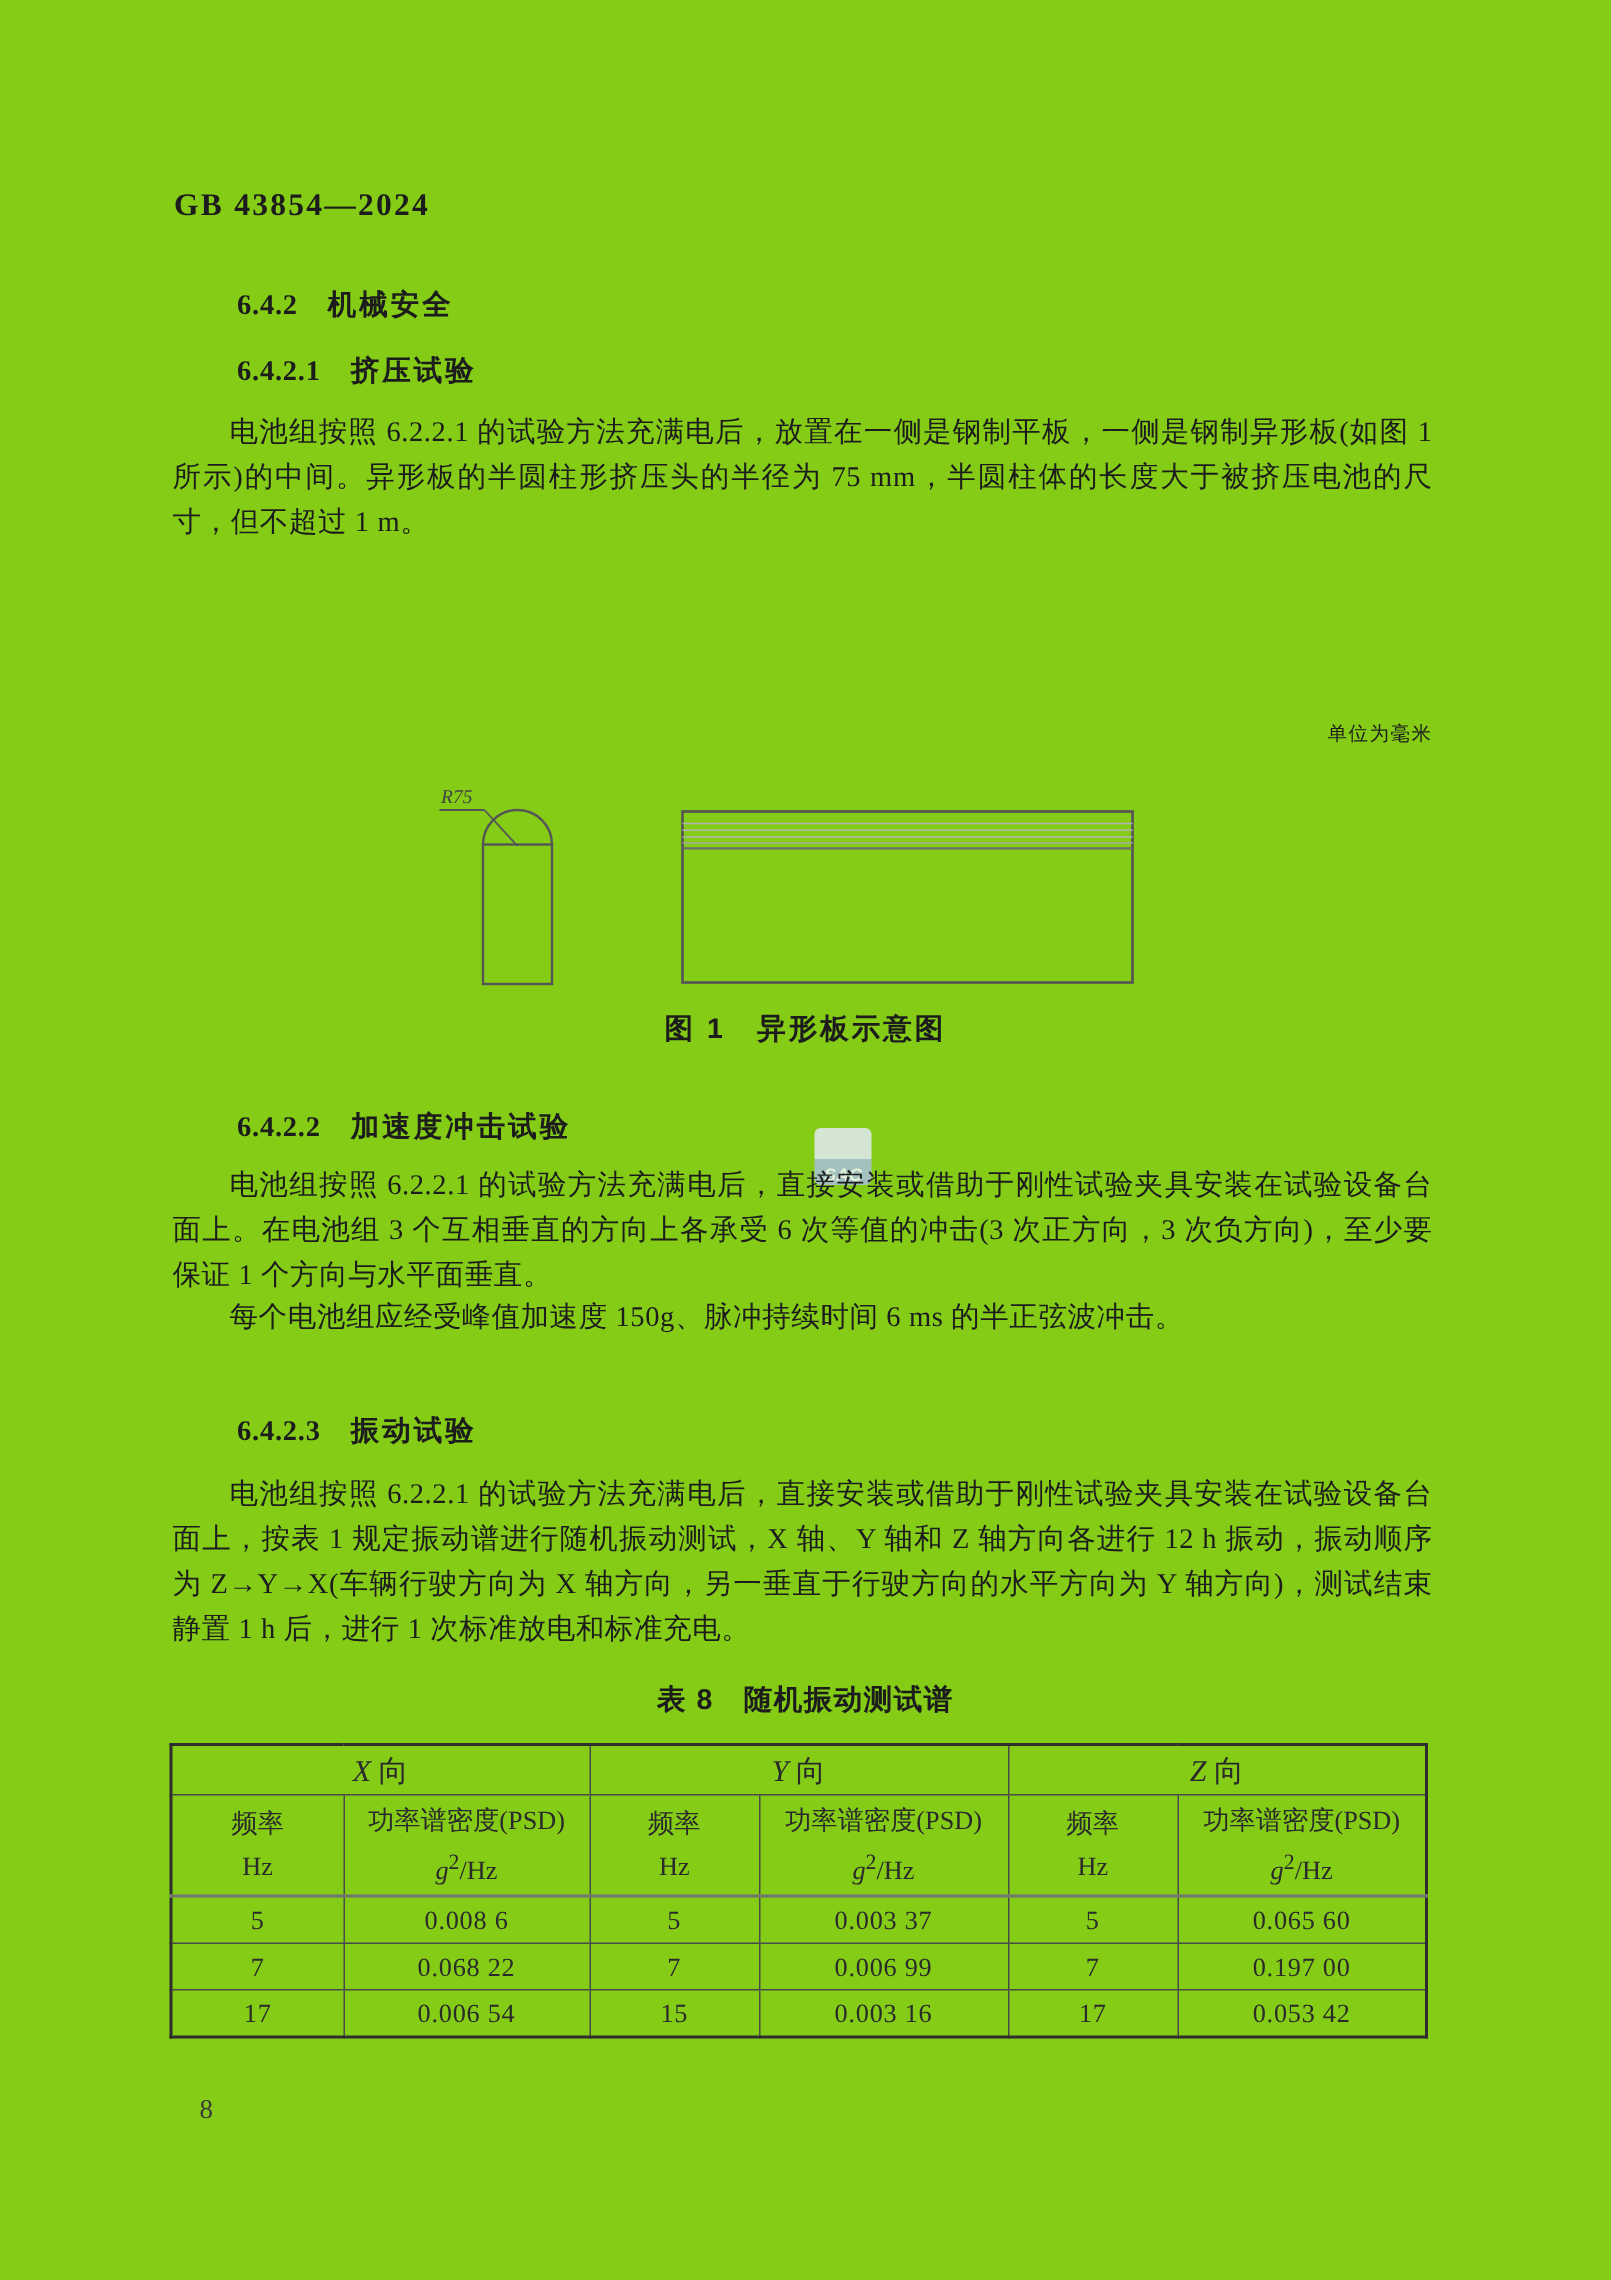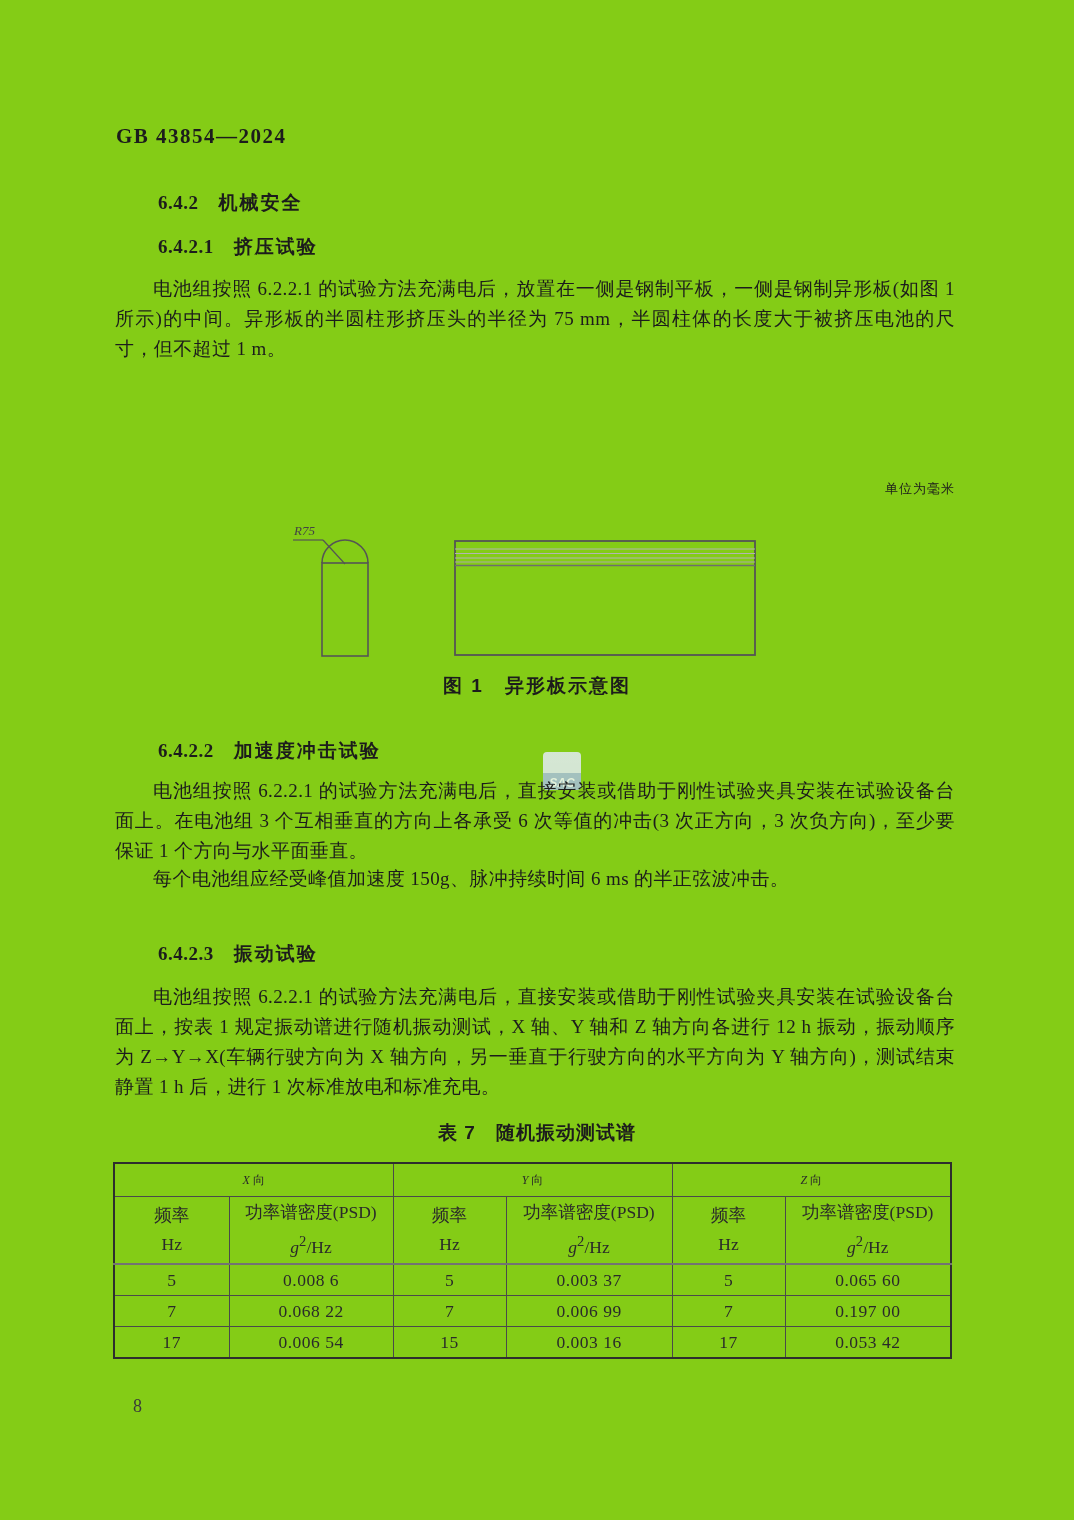--- a/index.html
+++ b/index.html
@@ -35,21 +35,21 @@
              padding-bottom:0;box-sizing:border-box;}
 
   .tbl-title{position:absolute;left:0;top:1120px;width:1074px;text-align:center;
              font-size:19px;font-weight:bold;letter-spacing:1px;
              font-family:"Liberation Sans","DejaVu Sans",sans-serif;}
 
   table.vib{position:absolute;left:113px;top:1162px;width:837px;border-collapse:collapse;
             table-layout:fixed;font-size:17.5px;color:#2a2a2a;}
   table.vib{border:2px solid #2e2e2e;}
   table.vib td{border:1px solid #4a4a4a;text-align:center;vertical-align:middle;padding:0;}
-  table.vib tr.group-row td{height:32px;font-size:12px;}
+  table.vib tr.group-row td{height:32px;font-size:20px;}
   table.vib tr.sub-row td{height:66px;border-bottom:2px solid #737373;}
   table.vib tr.data-row td{height:30px;letter-spacing:.5px;}
   .dirletter{font-style:italic;font-family:"Liberation Serif","DejaVu Serif",serif;}
   .sub-line{line-height:29px;}
   .unit i{font-style:italic;}
 
   .page-number{position:absolute;left:133px;top:1396px;font-size:18px;color:#3a3a3a;}
 </style>
 </head>
 <body>
@@ -98,21 +98,21 @@
 
   <p class="para" style="top:776px;">电池组按照 6.2.2.1 的试验方法充满电后，直接安装或借助于刚性试验夹具安装在试验设备台面上。在电池组 3 个互相垂直的方向上各承受 6 次等值的冲击(3 次正方向，3 次负方向)，至少要保证 1 个方向与水平面垂直。</p>
   <p class="para" style="top:864px;">每个电池组应经受峰值加速度 150g、脉冲持续时间 6 ms 的半正弦波冲击。</p>
 
   <div class="heading" style="top:941px;">
     <span class="num">6.4.2.3</span><span class="ttl">振动试验</span>
   </div>
 
   <p class="para" style="top:982px;">电池组按照 6.2.2.1 的试验方法充满电后，直接安装或借助于刚性试验夹具安装在试验设备台面上，按表 1 规定振动谱进行随机振动测试，X 轴、Y 轴和 Z 轴方向各进行 12 h 振动，振动顺序为 Z→Y→X(车辆行驶方向为 X 轴方向，另一垂直于行驶方向的水平方向为 Y 轴方向)，测试结束静置 1 h 后，进行 1 次标准放电和标准充电。</p>
 
-  <div class="tbl-title">表 7　随机振动测试谱</div>
+  <div class="tbl-title">表 8　随机振动测试谱</div>
 
   <table class="vib">
     <colgroup>
       <col style="width:115px">
         <col style="width:164px">
       <col style="width:113px">
         <col style="width:166px">
       <col style="width:113px">
         <col style="width:166px">
     </colgroup>

